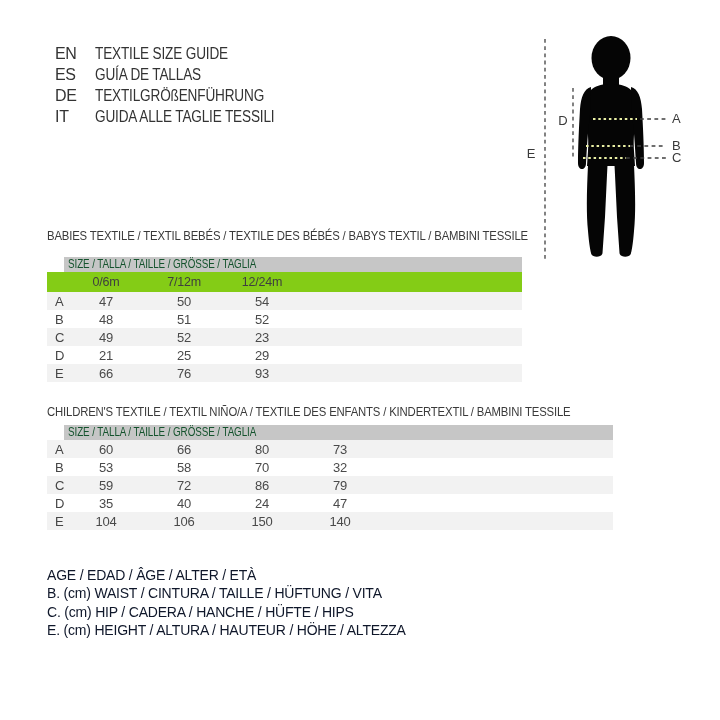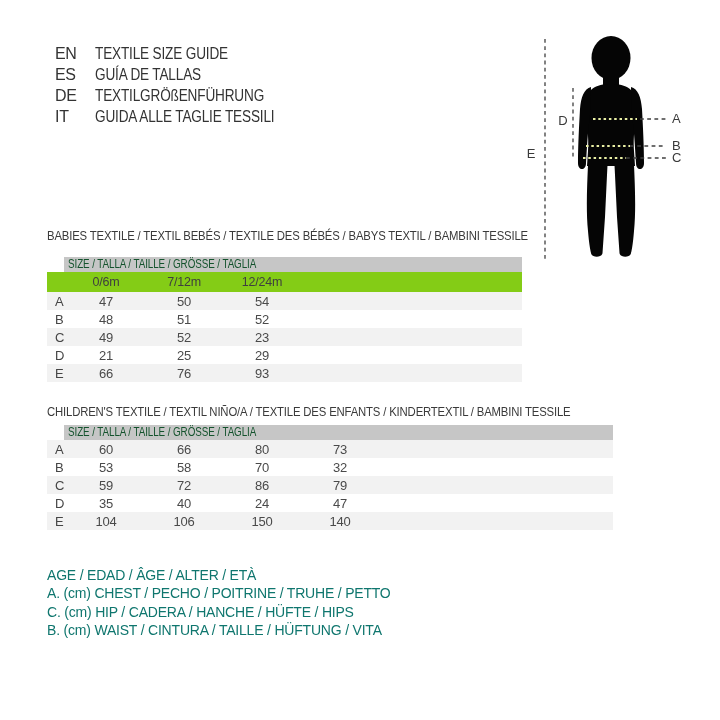--- a/index.html
+++ b/index.html
@@ -29,21 +29,21 @@
   .babies .trow{grid-template-columns:20px 78px 78px 78px 1fr;}
   .children .trow{grid-template-columns:20px 78px 78px 78px 78px 1fr;}
   .trow.colhead{height:20px;background:#84cc16;}
   .trow.striped{background:#f2f2f2;}
   .cell{text-align:center;font-size:13px;color:#4a4a4a;letter-spacing:-0.2px;}
   .cell.letter{text-align:left;padding-left:8px;color:#454545;}
   .colhead .cell{font-size:12.5px;color:#3f3f3f;}
 
   
   .legend{left:47px;top:566px;}
-  .legend-line{font-size:14px;line-height:18.4px;color:#0f766e;
+  .legend-line{font-size:14px;line-height:18.4px;color:#0f172a;
                letter-spacing:-0.2px;white-space:nowrap;}
 
   
   .figure-svg{left:520px;top:25px;}
   .figure-svg text{font-family:"Liberation Sans",sans-serif;font-size:13px;fill:#3a3a3a;}
 </style>
 </head>
 <body>
 
 <div class="abs lang-block">
@@ -196,16 +196,16 @@
     <span class="cell">104</span>
     <span class="cell">106</span>
     <span class="cell">150</span>
     <span class="cell">140</span>
     <span class="cell"></span>
   </div>
 </div>
 
 <div class="abs legend">
   <div class="legend-line">AGE / EDAD / ÂGE / ALTER / ETÀ</div>
-  <div class="legend-line">A. (cm) CHEST / PECHO / POITRINE / TRUHE / PETTO</div>
+  <div class="legend-line">B. (cm) WAIST / CINTURA / TAILLE / HÜFTUNG / VITA</div>
   <div class="legend-line">C. (cm) HIP / CADERA / HANCHE / HÜFTE / HIPS</div>
-  <div class="legend-line">B. (cm) WAIST / CINTURA / TAILLE / HÜFTUNG / VITA</div>
+  <div class="legend-line">E. (cm) HEIGHT / ALTURA / HAUTEUR / HÖHE / ALTEZZA</div>
 </div>
 
 </body></html>

